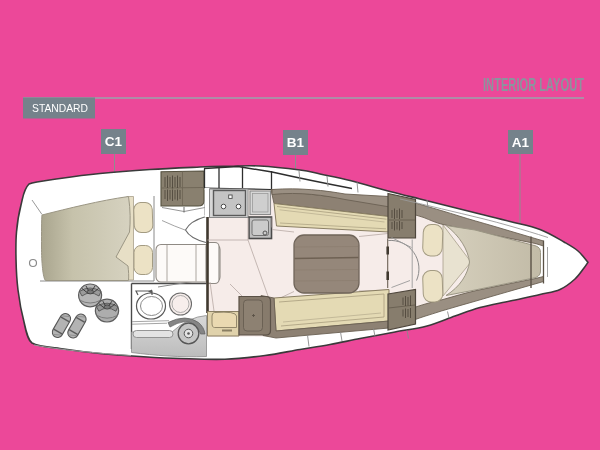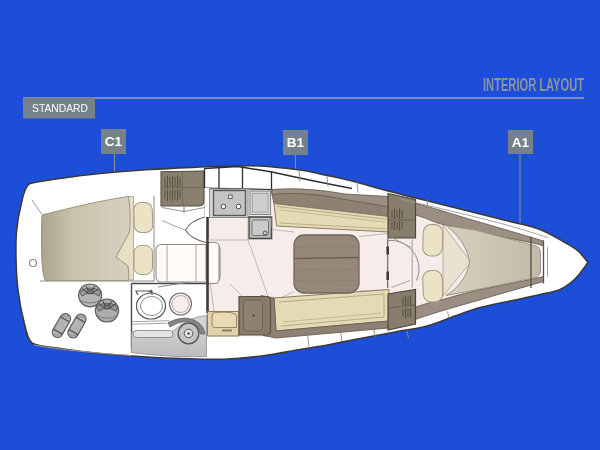--- a/index.html
+++ b/index.html
@@ -1,16 +1,16 @@
 <!DOCTYPE html>
 <html><head>
 <meta charset="utf-8">
 <style>
   html,body{margin:0;padding:0;background:#ffffff;}
-  .page{position:relative;width:600px;height:450px;background:#1d4ed8;overflow:hidden;font-family:"Liberation Sans",sans-serif;}
+  .page{position:relative;width:600px;height:450px;background:#ec4899;overflow:hidden;font-family:"Liberation Sans",sans-serif;}
 </style>
 </head>
 <body>
 <div class="page">
 <svg width="600" height="450" viewBox="0 0 600 450">
   <defs>
     <linearGradient id="bedAft" x1="0" y1="0" x2="1" y2="0">
       <stop offset="0" stop-color="#a9a58e"></stop>
       <stop offset="0.35" stop-color="#c6c2ab"></stop>
       <stop offset="1" stop-color="#d6d2c0"></stop>

